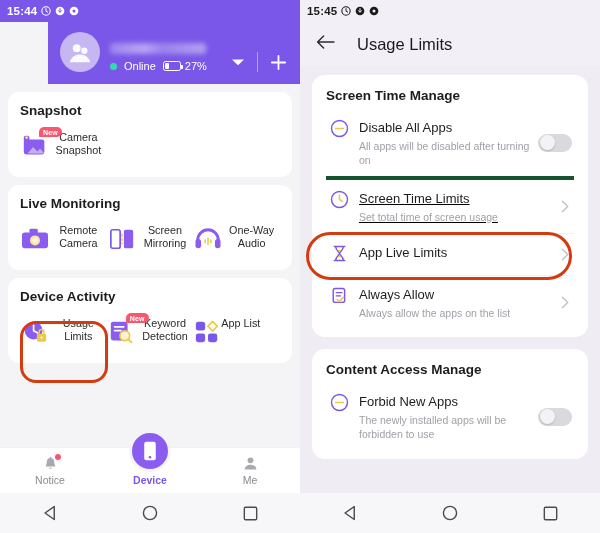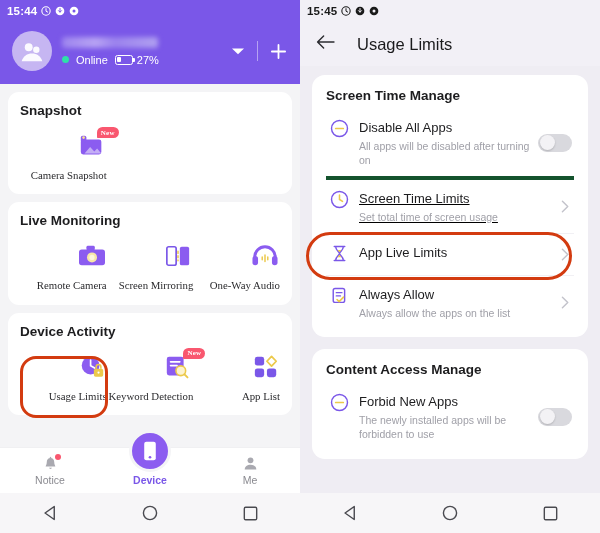--- a/index.html
+++ b/index.html
@@ -22,22 +22,23 @@
   }
   .statusbar.purple { background: #7a57e8; color: #ffffff; }
   .statusbar.light  { background: #f2f0f6; color: #1a1a1a; }
   .sb-left { display: flex; align-items: center; gap: 4px; }
   .sb-right { margin-left: auto; display: flex; align-items: center; gap: 21px; margin-top: 40px; }
   .sb-ic { display: inline-flex; align-items: center; }
 
   .purple-head {
     background: #7a57e8; color: #fff;
     padding: 8px 12px 12px 12px;
-    display: flex; align-items: center;
+    display: flex; align-items: flex-end;
     height: 62px;
+    margin-left: 48px;
   }
   .avatar {
     width: 40px; height: 40px; border-radius: 50%;
     background: #c6b6f2; flex: 0 0 40px;
     display: flex; align-items: center; justify-content: center;
     overflow: hidden; position: relative;
   }
   .acc-info { margin-left: 10px; flex: 1; min-width: 0; }
   .acc-name {
     height: 11px; width: 96px; border-radius: 3px;
@@ -65,22 +66,22 @@
   .plus-btn { width: 20px; height: 20px; display: flex; align-items: center; justify-content: center; }
 
   .lbody { flex: 1; overflow: hidden; padding: 0 8px; position: relative; }
   .card {
     background: #fff; border-radius: 11px;
     margin-top: 8px; padding: 11px 12px 12px 12px;
   }
   .card-title { font-size: 13.5px; font-weight: bold; color: #1d1d1f; margin-bottom: 7px; }
   .grid3 { display: flex; }
   .gitem {
-    width: 33.33%; display: flex; flex-direction: column;
-    align-items: flex-end; text-align: center; padding-top: 2px; font-family: Liberation Serif, serif;
+    width: 33.33%; display: flex; flex-direction: row;
+    align-items: flex-start; text-align: center; padding-top: 2px;
   }
   .gitem .ic { height: 38px; display: flex; align-items: center; justify-content: center; position: relative; }
   .gitem .lbl { font-size: 10.8px; color: #2b2b2e; margin-top: 4px; line-height: 1.25; }
   .newbadge {
     position: absolute; top: 0px; right: -12px;
     background: #f9576f; color: #fff; font-size: 7px; font-weight: bold;
     padding: 1.5px 4px; border-radius: 7px 7px 7px 1px; letter-spacing: .2px;
   }
   .hl-box {
     position: absolute; border: 3.5px solid #d33b10; border-radius: 16px;

